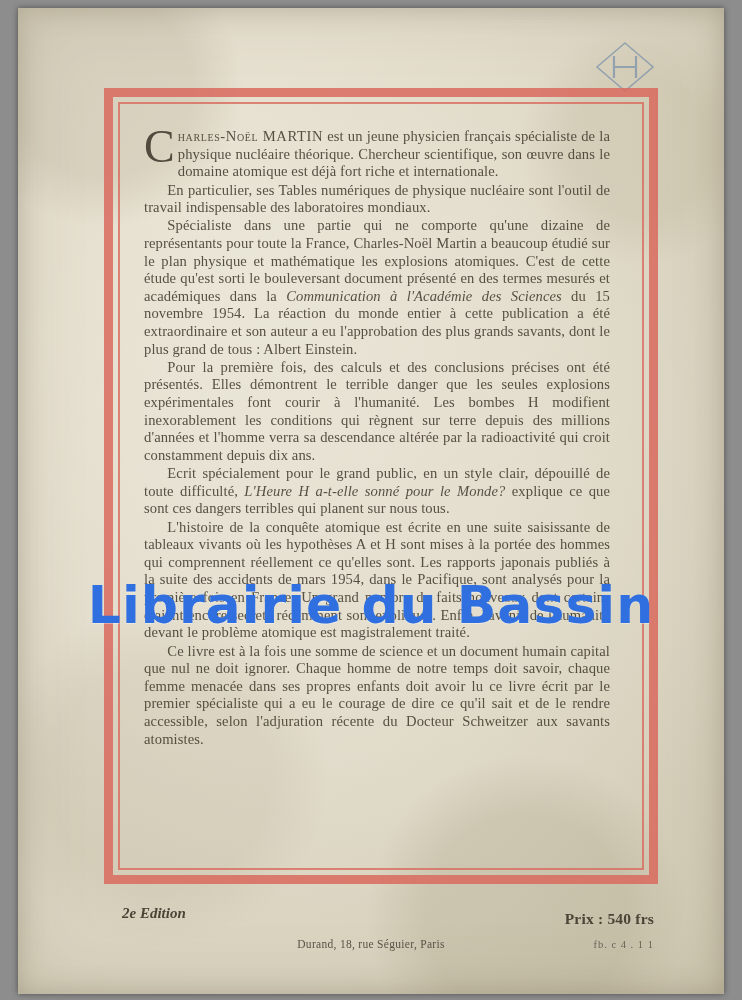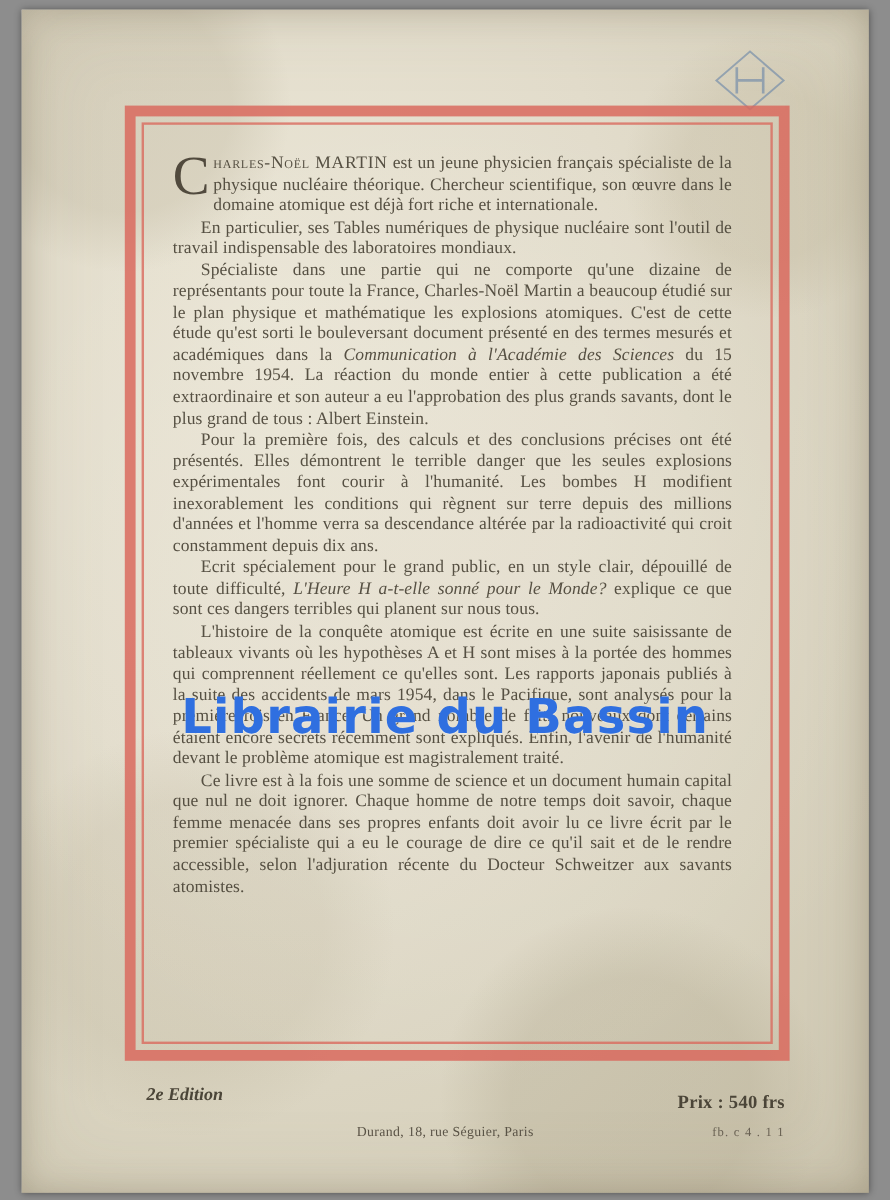--- a/index.html
+++ b/index.html
@@ -157,21 +157,21 @@
   }
 
   
   #watermark {
     position: absolute;
     left: 0;
     right: 0;
     top: 575px;
     text-align: center;
     font-family: "DejaVu Sans", sans-serif;
-    font-size: 40px;
+    font-size: 52px;
     font-weight: bold;
     color: #2f6fe0;
     letter-spacing: 1px;
     text-shadow: 0 1px 0 rgba(255,255,255,.35);
     pointer-events: none;
   }
 </style>
 </head>
 <body>
 

